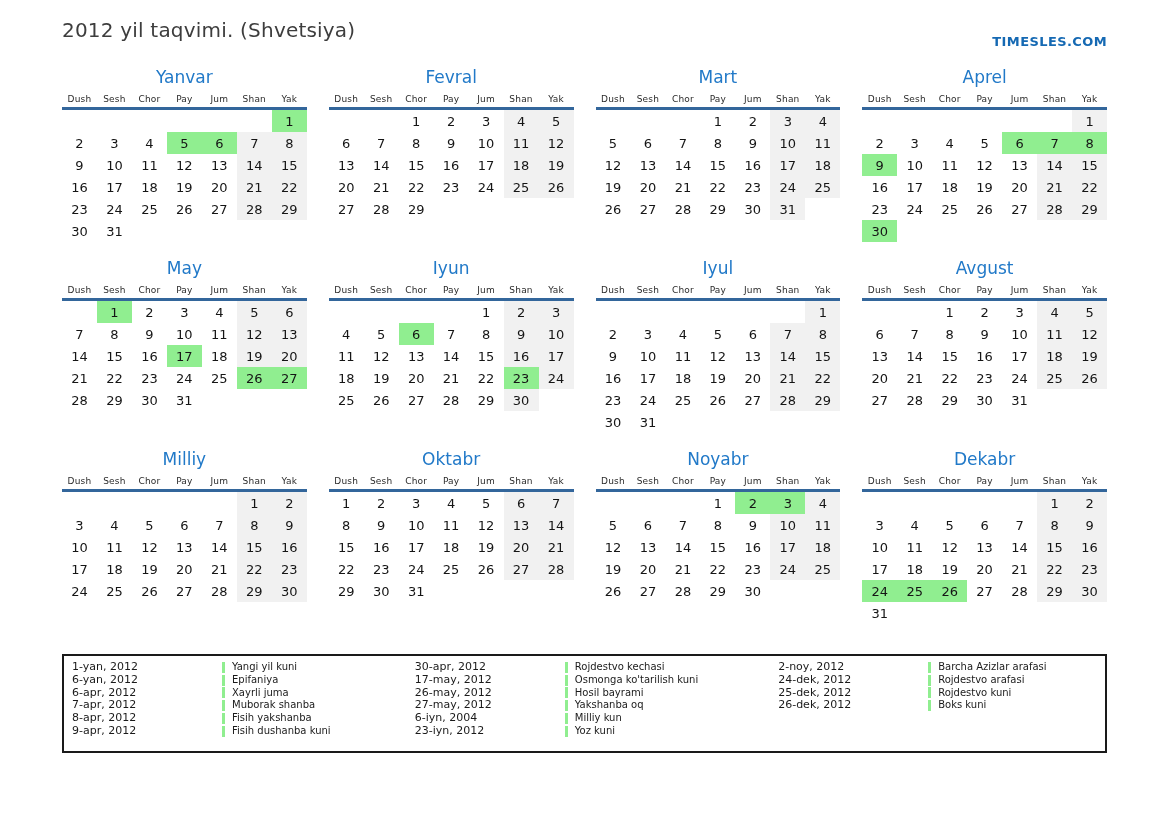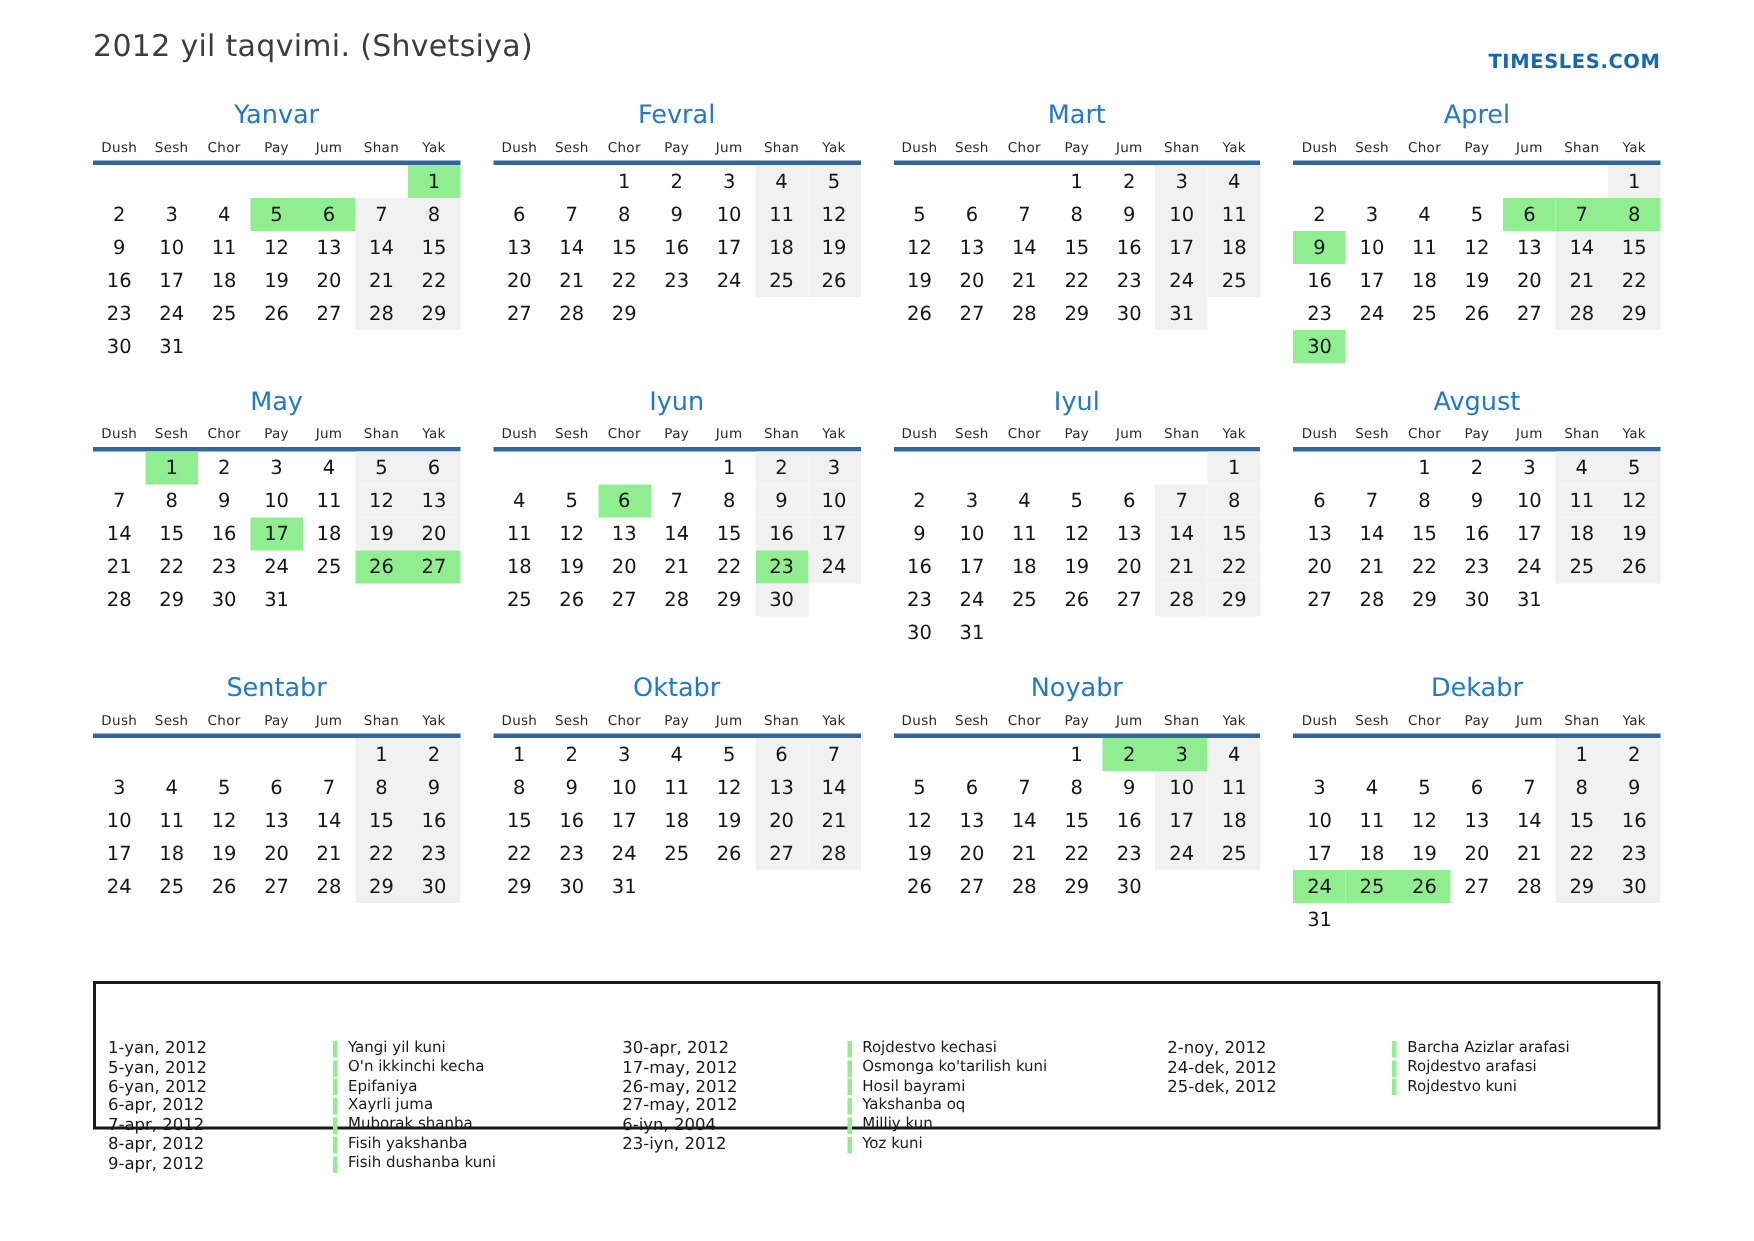--- a/index.html
+++ b/index.html
@@ -16,21 +16,21 @@
   .month-title { text-align:center; color:var(--blue,#2179c8); font-size:17px; line-height:26px; height:26px; }
   .weekdays { display:grid; grid-template-columns:repeat(7,1fr); height:20px; align-items:center; border-bottom:3px solid var(--rule,#33669b); }
   .weekdays span { text-align:center; font-size:9px; color:#2a2a2a; letter-spacing:0.2px; }
   .days { display:grid; grid-template-columns:repeat(7,1fr); grid-auto-rows:22px; }
   .day-cell { display:flex; align-items:center; justify-content:center; font-size:13px; color:#151515; }
   .day-cell.we { background:var(--gray,#f1f1f1); }
   .day-cell.hl { background:var(--green,#90ee90); }
 
   .legend { position:absolute; top:654px; left:62px; width:1045px; height:99px; border:2px solid #1a1a1a; padding:5px 8px 4px 8px; }
   .legend-grid { display:grid; grid-template-columns:1fr 1.06fr 0.93fr; height:100%; }
-  .legend-col { display:flex; flex-direction:column;margin-top:32px; }
+  .legend-col { display:flex; flex-direction:column; }
   .legend-row { display:grid; grid-template-columns:150px 1fr; line-height:12.8px; }
   .legend-date { font-size:11px; white-space:nowrap; }
   .legend-name { font-size:10px; white-space:nowrap; display:flex; align-items:center; }
   .legend-name .bar { display:inline-block; width:3px; height:11px; background:var(--green,#90ee90); margin-right:7px; flex:0 0 auto; }
 </style>
 </head>
 <body>
 
 <div class="page">
   <div class="header">
@@ -446,21 +446,21 @@
           <div class="day-cell">27</div>
           <div class="day-cell">28</div>
           <div class="day-cell">29</div>
           <div class="day-cell">30</div>
           <div class="day-cell">31</div>
           <div class="day-cell"></div>
           <div class="day-cell"></div>
         </div>
       </div>
       <div class="month">
-        <div class="month-title">Sentabr</div>
+        <div class="month-title">Milliy</div>
         <div class="weekdays">
           <span>Dush</span>
           <span>Sesh</span>
           <span>Chor</span>
           <span>Pay</span>
           <span>Jum</span>
           <span>Shan</span>
           <span>Yak</span>
         </div>
         <div class="days">
@@ -661,27 +661,20 @@
     <div class="legend-grid">
         <div class="legend-col">
           <div class="legend-row">
             <div class="legend-date">1-yan, 2012</div>
             <div class="legend-name">
               <span class="bar"></span>
               <span>Yangi yil kuni</span>
             </div>
           </div>
           <div class="legend-row">
-            <div class="legend-date">5-yan, 2012</div>
-            <div class="legend-name">
-              <span class="bar"></span>
-              <span>O'n ikkinchi kecha</span>
-            </div>
-          </div>
-          <div class="legend-row">
             <div class="legend-date">6-yan, 2012</div>
             <div class="legend-name">
               <span class="bar"></span>
               <span>Epifaniya</span>
             </div>
           </div>
           <div class="legend-row">
             <div class="legend-date">6-apr, 2012</div>
             <div class="legend-name">
               <span class="bar"></span>
@@ -767,18 +760,25 @@
             <div class="legend-name">
               <span class="bar"></span>
               <span>Rojdestvo arafasi</span>
             </div>
           </div>
           <div class="legend-row">
             <div class="legend-date">25-dek, 2012</div>
             <div class="legend-name">
               <span class="bar"></span>
               <span>Rojdestvo kuni</span>
+            </div>
+          </div>
+          <div class="legend-row">
+            <div class="legend-date">26-dek, 2012</div>
+            <div class="legend-name">
+              <span class="bar"></span>
+              <span>Boks kuni</span>
             </div>
           </div>
         </div>
       </div>
   </div>
 </div>
 
 </body></html>

